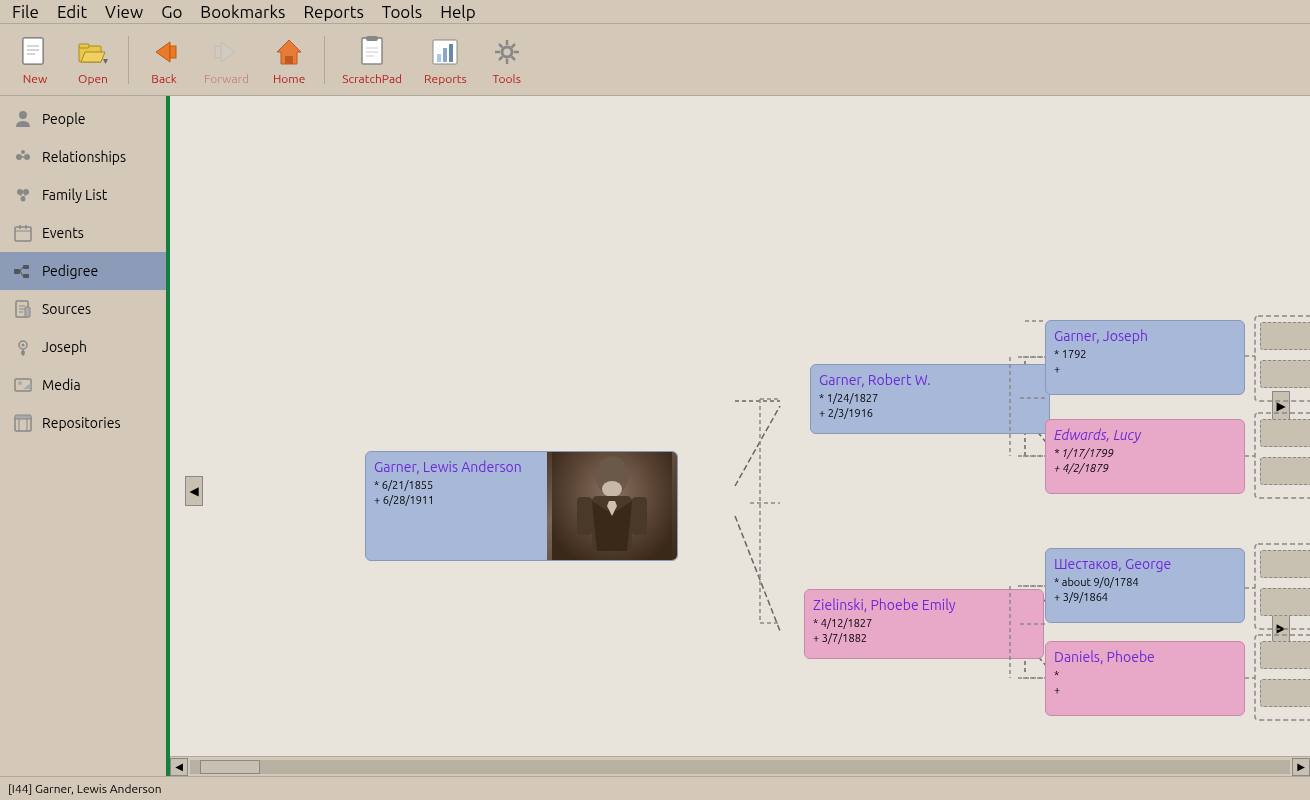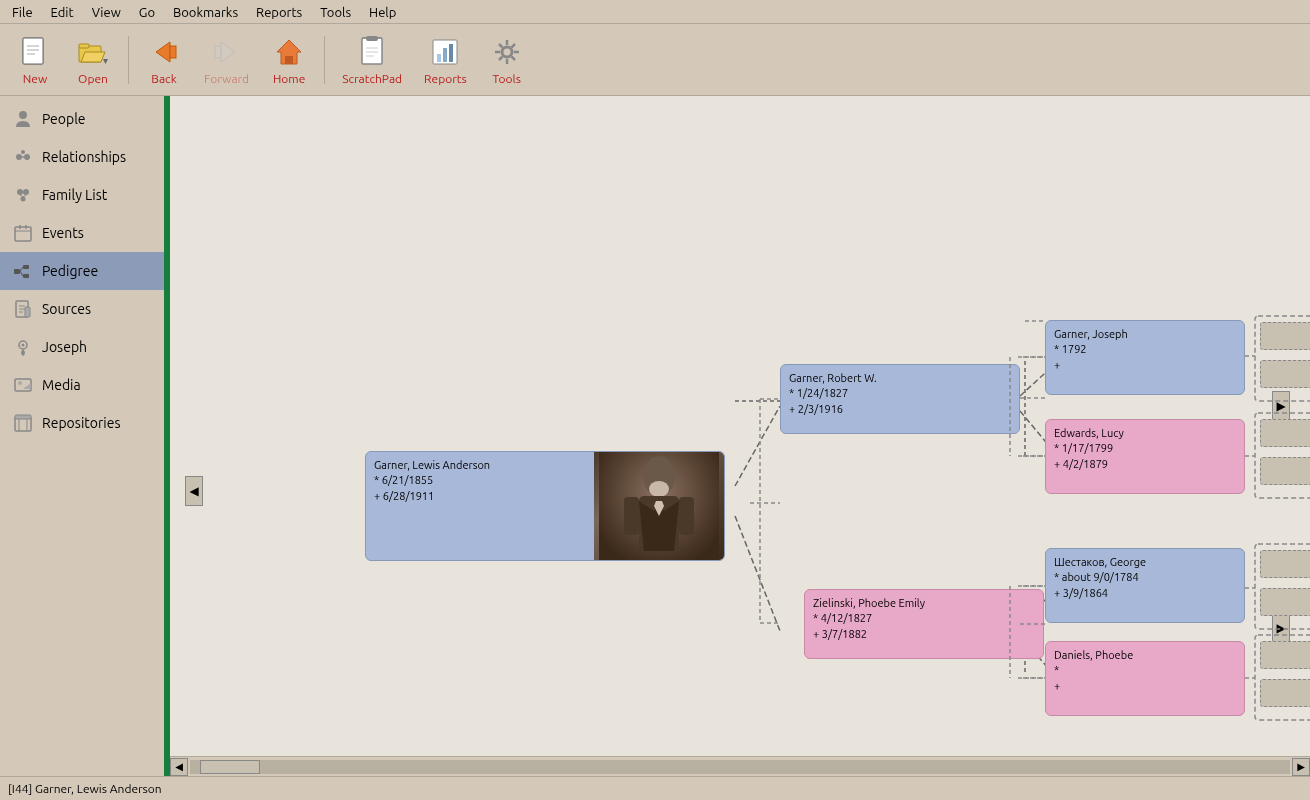--- a/index.html
+++ b/index.html
@@ -18,21 +18,21 @@
       border-bottom: 1px solid #b0a898;
       padding: 2px 4px;
       display: flex;
       gap: 2px;
       height: 24px;
       align-items: center;
     }
     .menu-item {
       padding: 2px 8px;
       cursor: pointer;
-      font-size: 13px;
+      font-size: 17px;
       color: #000;
     }
 
     
     #toolbar {
       background: #d4c9b8;
       border-bottom: 1px solid #b0a898;
       padding: 4px 8px;
       display: flex;
       align-items: center;
@@ -75,21 +75,21 @@
     
     #main {
       display: flex;
       height: calc(800px - 24px - 72px - 24px);
     }
 
     
     #sidebar {
       width: 170px;
       background: #d4c9b8;
-      border-right: 6px solid #15803d;
+      border-right: 4px solid #15803d;
       padding: 4px 0;
     }
     .sidebar-item {
       display: flex;
       align-items: center;
       gap: 8px;
       padding: 8px 12px;
       cursor: pointer;
       font-size: 14px;
       color: #000;
@@ -140,22 +140,22 @@
     .person-card.pink {
       background: #e8a8c8;
       border-color: #c888a8;
     }
     .person-card.blue-main {
       background: #a8b8d8;
       border-color: #8898b8;
     }
     .person-card .card-name {
       font-weight: normal;
-      font-size: 11px;
-      color: #000000;
+      font-size: 14px;
+      color: #6d28d9;
     }
     .person-card .card-dates {
       font-size: 11px;
       color: #000;
     }
 
     
     .empty-box {
       position: absolute;
       background: #c8c0b0;
@@ -501,21 +501,21 @@
 
         <line x1="565" y1="305" x2="610" y2="305" stroke="#666" stroke-width="1.5" stroke-dasharray="4,3"></line>
 
         <line x1="855" y1="265" x2="855" y2="360" stroke="#666" stroke-width="1.5" stroke-dasharray="4,3"></line>
 
         <line x1="855" y1="495" x2="855" y2="578" stroke="#666" stroke-width="1.5" stroke-dasharray="4,3"></line>
       </svg>
 
       <div class="nav-arrow" style="left: 15px; top: 380px;">◀</div>
 
-      <div class="person-card blue-main" style="left: 195px; top: 355px; width: 360px; height: 110px;">
+      <div class="person-card blue-main" style="left: 195px; top: 355px; width: 313px; height: 110px;">
         <div class="card-name">Garner, Lewis Anderson</div>
         <div class="card-dates">* 6/21/1855</div>
         <div class="card-dates">+ 6/28/1911</div>
 
         <div class="person-photo">
           <div class="photo-placeholder">
 
             <svg width="120" height="130" viewBox="0 0 120 130">
 
               <defs>
@@ -536,39 +536,39 @@
 
               <path d="M55,65 L60,75 L65,65 L63,60 L57,60 Z" fill="#d0c0b0"></path>
 
               <rect x="25" y="56" width="15" height="38" rx="4" fill="#4a3828"></rect>
               <rect x="80" y="56" width="15" height="38" rx="4" fill="#4a3828"></rect>
             </svg>
           </div>
         </div>
       </div>
 
-      <div class="person-card blue" style="left: 610px; top: 268px; width: 240px; height: 70px;">
+      <div class="person-card blue" style="left: 640px; top: 268px; width: 240px; height: 70px;">
         <div class="card-name">Garner, Robert W.</div>
         <div class="card-dates">* 1/24/1827</div>
         <div class="card-dates">+ 2/3/1916</div>
       </div>
 
       <div class="person-card pink" style="left: 634px; top: 493px; width: 240px; height: 70px;">
         <div class="card-name">Zielinski, Phoebe Emily</div>
         <div class="card-dates">* 4/12/1827</div>
         <div class="card-dates">+ 3/7/1882</div>
       </div>
 
       <div class="person-card blue" style="left: 875px; top: 224px; width: 200px; height: 75px;">
         <div class="card-name">Garner, Joseph</div>
         <div class="card-dates">* 1792</div>
         <div class="card-dates">+</div>
       </div>
 
-      <div class="person-card pink" style="left: 875px; top: 323px; width: 200px; height: 75px;">
+      <div class="person-card pink" style="left: 875px; top: 323px; width: 200px; height: 75px; font-style: italic;">
         <div class="card-name">Edwards, Lucy</div>
         <div class="card-dates">* 1/17/1799</div>
         <div class="card-dates">+ 4/2/1879</div>
       </div>
 
       <div class="person-card blue" style="left: 875px; top: 452px; width: 200px; height: 75px;">
         <div class="card-name">Шестаков, George</div>
         <div class="card-dates">* about 9/0/1784</div>
         <div class="card-dates">+ 3/9/1864</div>
       </div>

